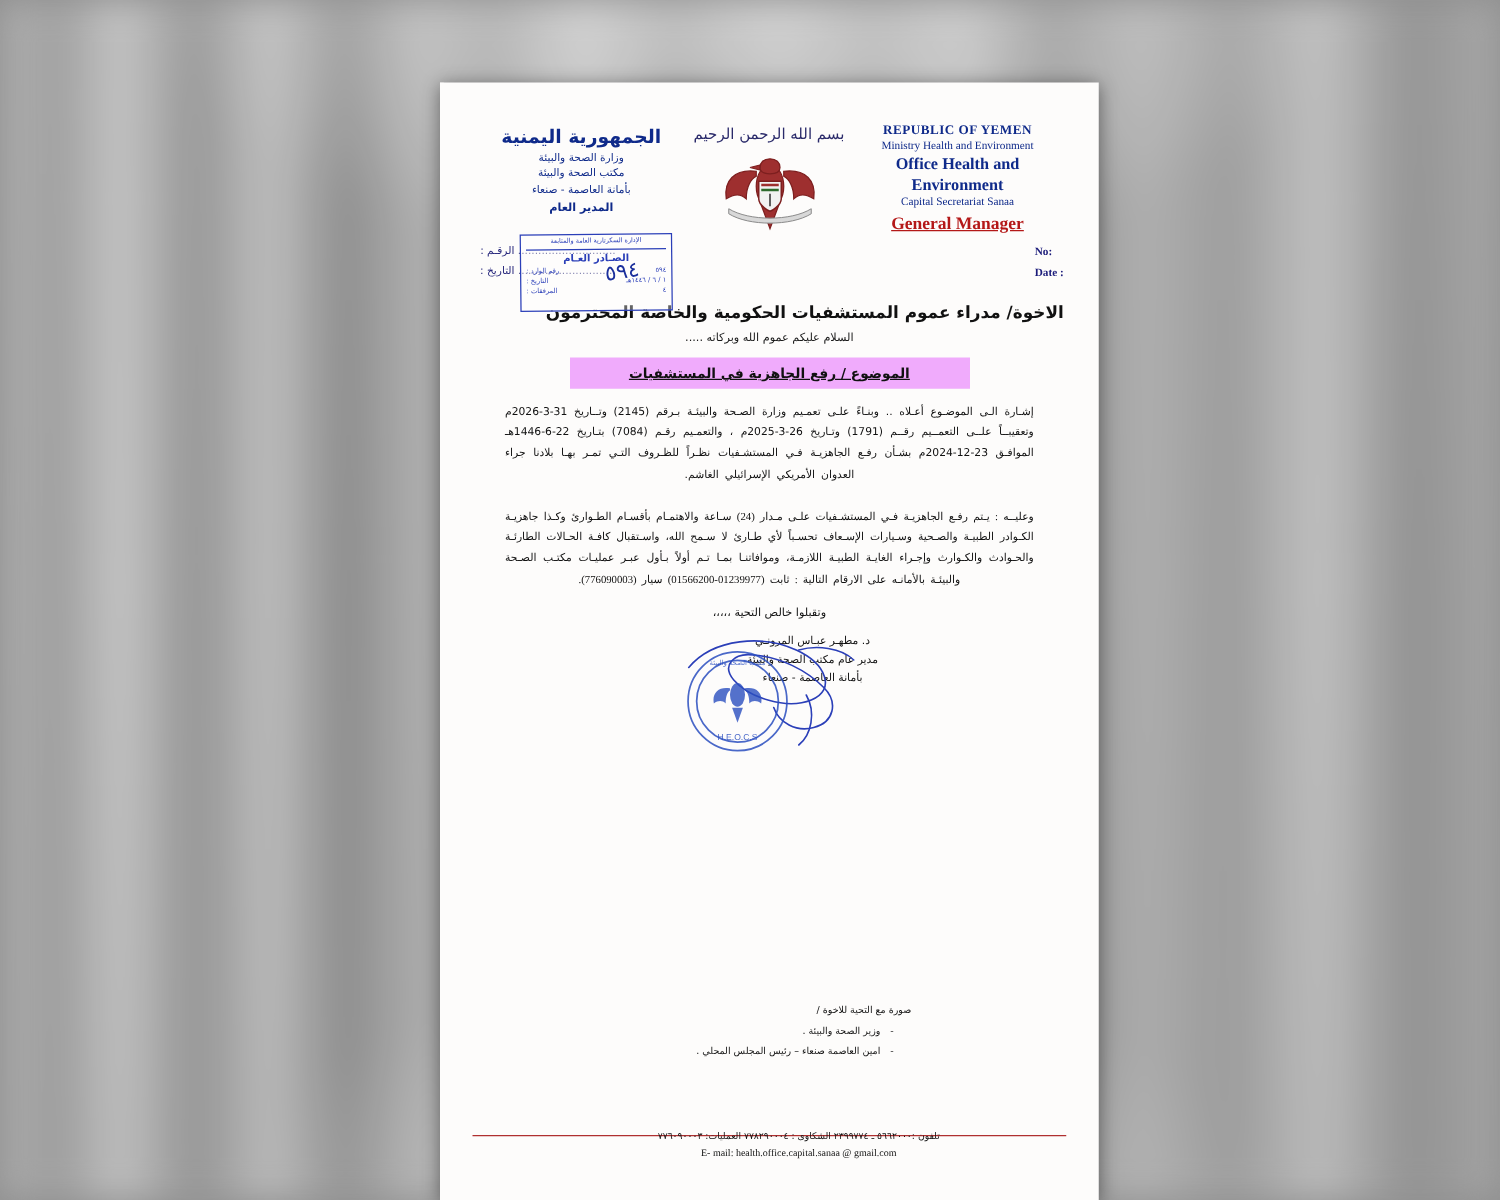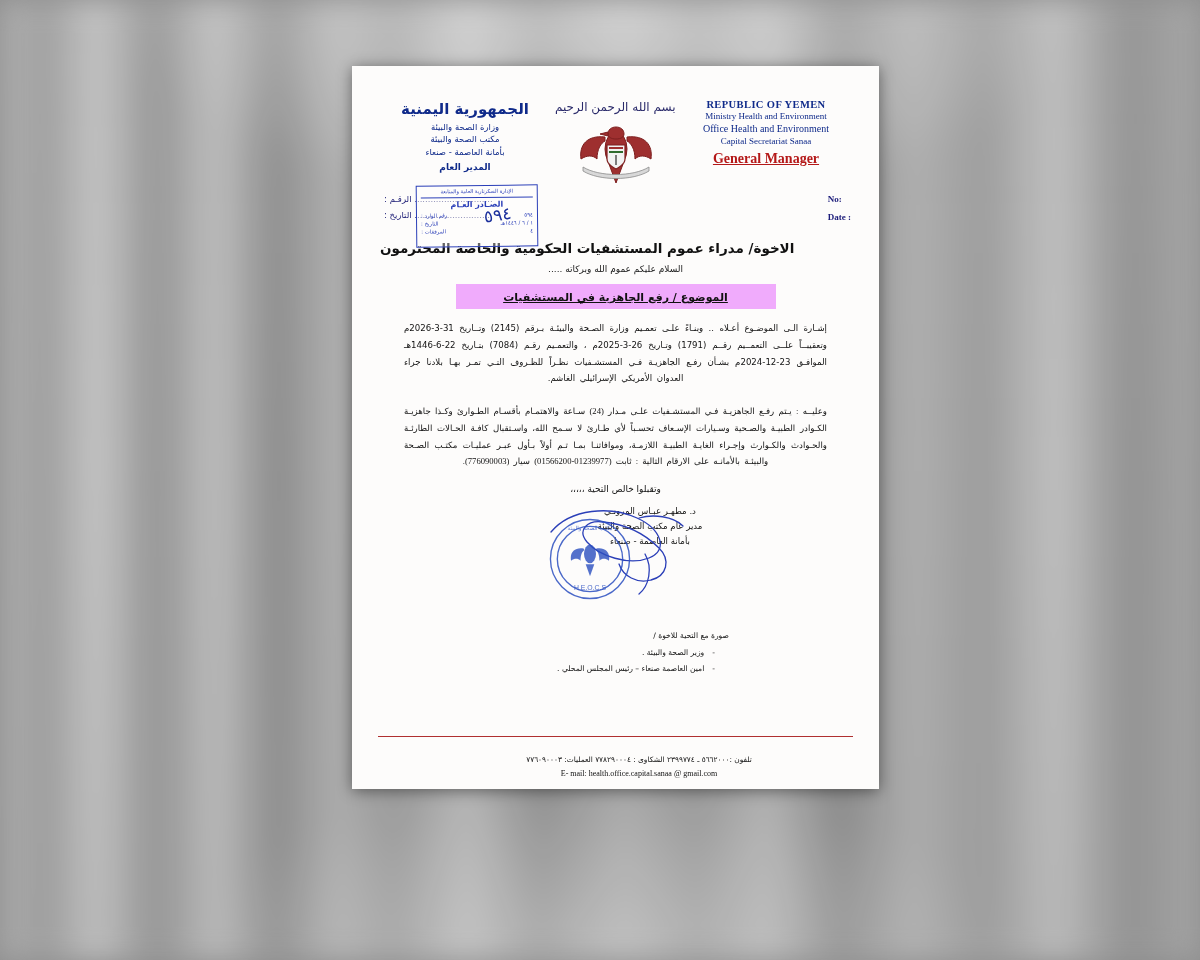--- a/index.html
+++ b/index.html
@@ -45,21 +45,21 @@
       linear-gradient(180deg, rgba(150,150,150,.25) 0%, rgba(120,120,120,.15) 50%, rgba(140,140,140,.3) 100%);
     filter: blur(10px);
   }
 
   
   #page {
     position: absolute;
     left: 352px;
     top: 66px;
     width: 527px;
-    height: 723px;
+    height: 895px;
     background: #fdfcfb;
     box-shadow: 0 2px 14px rgba(0,0,0,.45);
     overflow: hidden;
     direction: rtl;
   }
   .inner {
     position: absolute;
     inset: 0;
     padding: 18px 28px 10px 28px;
     box-sizing: border-box;
@@ -78,21 +78,21 @@
   }
   .head-en {
     direction: ltr;
     text-align: center;
     font-family: "Liberation Serif", serif;
     color: #0f2a8a;
     line-height: 1.28;
   }
   .head-en .l1 { font-size: 10.5px; font-weight: bold; letter-spacing: .4px; }
   .head-en .l2 { font-size: 9px; }
-  .head-en .l3 { font-size: 10px; }
+  .head-en .l3 { font-size: 13px; font-weight: bold; }
   .head-en .l4 { font-size: 9px; }
   .head-en .gm {
     margin-top: 3px;
     font-size: 14px;
     font-weight: bold;
     color: #b41818;
     text-decoration: underline;
   }
   .head-ar {
     text-align: center;
@@ -183,21 +183,21 @@
     right: 26px;
     top: 18px;
     font-size: 17px;
     color: #1b2f9c;
     font-family: "Liberation Serif", serif;
     transform: rotate(-8deg);
   }
 
   
   .addressee {
-    text-align: left;
+    text-align: right;
     font-family: "DejaVu Sans", sans-serif;
     font-weight: bold;
     font-size: 13.5px;
     color: #111;
     margin-top: 14px;
     letter-spacing: -.2px;
   }
   .greeting {
     text-align: center;
     font-family: "DejaVu Sans", sans-serif;
@@ -292,21 +292,21 @@
   .foot-rule {
     position: absolute;
     left: 26px;
     right: 26px;
     bottom: 52px;
     border-top: 1.4px solid #b03030;
   }
   .foot {
     position: absolute;
     left: 0; right: 0;
-    bottom: 8px;
+    bottom: 31px;
     text-align: center;
     font-family: "DejaVu Sans", sans-serif;
     font-size: 7.4px;
     color: #111;
     line-height: 1.8;
     margin-left: 47px;
   }
   .foot .mail {
     direction: ltr;
     font-family: "Liberation Serif", serif;

